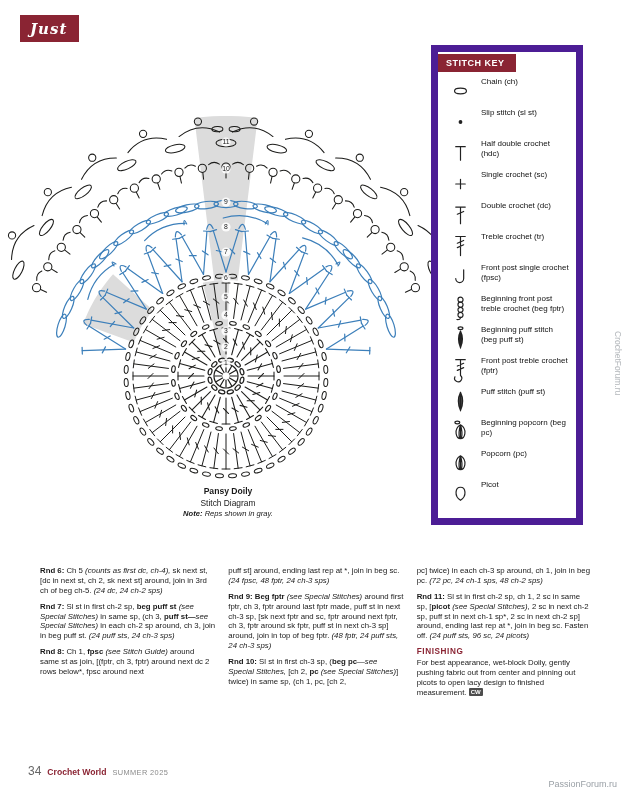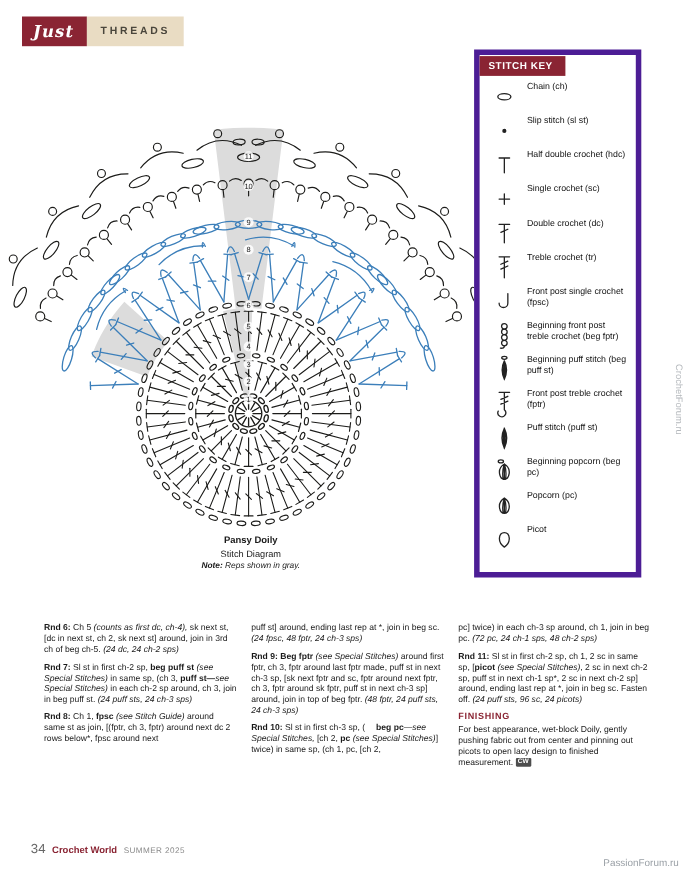--- a/index.html
+++ b/index.html
@@ -10,21 +10,21 @@
   
   .brand{position:absolute;left:20px;top:15px;display:flex;align-items:stretch;height:27px}
   .brand-left{background:var(--maroon,#8a2433);color:#fff;display:flex;align-items:center;
               padding:0 12px 0 10px;font-family:"DejaVu Serif",serif;font-style:italic;
               font-size:15px;font-weight:bold;letter-spacing:1px}
   .brand-right{background:#e9dcc3;color:#4a463c;display:flex;align-items:center;
                padding:0 12px;font-size:9.5px;letter-spacing:2.5px;font-weight:bold}
 
   
   .stitch-key{position:absolute;left:431px;top:45px;width:152px;height:480px;
-              border:5px solid #4c1d95;background:#fff}
+              border:7px solid #4c1d95;background:#fff}
   .key-title{display:inline-block;background:var(--maroon,#8a2433);color:#fff;
              font-size:9px;font-weight:bold;letter-spacing:.5px;padding:4px 11px 4px 8px;
              margin:0 0 5px 0}
   .key-list{padding:0 7px 4px 9px}
   .key-row{display:flex;gap:7px;margin-bottom:3px;min-height:28px}
   .key-icon{width:27px;height:28px;flex:0 0 27px}
   .key-icon *{stroke:#222;fill:none;stroke-width:1.5px;stroke-linecap:round}
   .key-icon .fill{fill:#222;stroke:none}
   .key-label{font-size:8px;line-height:1.25;color:#111}
 
@@ -53,21 +53,20 @@
   .wm-side{position:absolute;right:-37px;top:372px;width:92px;font-size:8.5px;color:#b3b7bb;
            transform:rotate(90deg)}
 </style>
 </head>
 <body>
 
 <div class="page" style="--maroon:#8a2433">
 
   <div class="brand">
     <div class="brand-left">Just</div>
-    <div class="brand-right">THREADS</div>
   </div>
 
   <div class="doily-wrap">
     <svg id="doily-svg" width="444" height="468" viewBox="0 0 444 468">
         <g fill="none" stroke="none" stroke-width="0" stroke-linecap="round">
           <path d="M235.69945696689416 234.7155694424331 L235.69945696689416 234.7155694424331 L232.36695130377518 234.36530898319242 L229.02425179932263 234.1315646635609 L225.6754310179792 234.01462126498643 L222.3245689820208 234.01462126498643 L218.9757482006774 234.1315646635609 L215.63304869622482 234.36530898319242 L212.30054303310584 234.7155694424331 L192.31397071466168 71.93800057325626 L201.33950688560887 70.98937849614617 L210.39265137683466 70.35632096381079 L219.4623743263063 70.03959925933827 L228.53762567369367 70.03959925933827 L237.60734862316542 70.35632096381079 L246.6604931143911 70.98937849614617 L255.68602928533835 71.93800057325626 Z" fill="#dcdcdc" stroke="none"></path>
           <path d="M224.55839194724 314.0097467676945 L224.55839194724 314.0097467676945 L224 314 L223.44160805276 314.0097467676945 L222.883896420094 314.0389751958428 L222.32754458771754 314.08764967410764 L221.77323038463896 314.15571090013486 L221.22162915732912 314.24307595180466 L220.67341294691585 314.3496383882591 L220.12924967040533 314.47526837958407 L200.7754980224319 236.85161027750434 L204.04047768149513 236.09783032955465 L207.32977494397468 235.45845571082805 L210.63938230783373 234.93426540080924 L213.96526752630527 234.52589804464577 L217.30337852056397 234.23385117505688 L220.64964831655993 234.05848060616682 L224 234 L227.3503516834401 234.05848060616682 Z" fill="#dcdcdc" stroke="none"></path>
           <path d="M151.17180710321537 264.4252005768319 L151.17180710321537 264.4252005768319 L148.92764457434015 267.0068142507191 L146.77494614654125 269.6651754180855 L144.71633455125516 272.39704527533763 L142.75431788960591 275.1990954598668 L140.89128657667027 278.0679121051459 L139.129510429125 281 L137.47113589982519 283.9917868469827 L135.9181834626816 287.0396276146704 L134.47254515102514 290.1398089785716 L133.13598225245482 293.2885538452406 L131.910123162981 296.48202595408446 L81.16672164054194 278.0129382144983 L83.06805410584832 273.0597978007813 L85.14109043832468 268.1760302524783 L87.38330496252661 263.3675856880602 L89.79196588544312 258.64032245654454 L92.3641386247653 254 L95.09668938422325 249.45227183655285 L97.98628897163367 245.00267867244645 L101.02941685500801 240.65664165154408 L104.22236545177827 236.41945575049994 L107.56124464591537 232.296283327646 L111.04198652743611 228.29214783345353 Z" fill="#dcdcdc" stroke="none"></path>
         </g>
         <g fill="none" stroke="#1c1c1a" stroke-width="1.2" stroke-linecap="round">
@@ -748,21 +747,21 @@
 
   <div class="instructions">
     <div class="instr-col">
       <p><span style="font-weight: bold;">Rnd 6: </span><span>Ch 5 </span><span style="font-style: italic;">(counts as first dc, ch-4),</span><span> sk next st, [dc in next st, ch 2, sk next st] around, join in 3rd ch of beg ch-5. </span><span style="font-style: italic;">(24 dc, 24 ch-2 sps)</span></p>
       <p><span style="font-weight: bold;">Rnd 7: </span><span>Sl st in first ch-2 sp, </span><span style="font-weight: bold;">beg puff st </span><span style="font-style: italic;">(see Special Stitches)</span><span> in same sp, (ch 3, </span><span style="font-weight: bold;">puff st—</span><span style="font-style: italic;">see Special Stitches)</span><span> in each ch-2 sp around, ch 3, join in beg puff st. </span><span style="font-style: italic;">(24 puff sts, 24 ch-3 sps)</span></p>
       <p><span style="font-weight: bold;">Rnd 8: </span><span>Ch 1, </span><span style="font-weight: bold;">fpsc </span><span style="font-style: italic;">(see Stitch Guide)</span><span> around same st as join, [(fptr, ch 3, fptr) around next dc 2 rows below*, fpsc around next</span></p>
     </div>
     <div class="instr-col">
       <p><span>puff st] around, ending last rep at *, join in beg sc. </span><span style="font-style: italic;">(24 fpsc, 48 fptr, 24 ch-3 sps)</span></p>
       <p><span style="font-weight: bold;">Rnd 9: Beg fptr </span><span style="font-style: italic;">(see Special Stitches)</span><span> around first fptr, ch 3, fptr around last fptr made, puff st in next ch-3 sp, [sk next fptr and sc, fptr around next fptr, ch 3, fptr around sk fptr, puff st in next ch-3 sp] around, join in top of beg fptr. </span><span style="font-style: italic;">(48 fptr, 24 puff sts, 24 ch-3 sps)</span></p>
-      <p><span style="font-weight: bold;">Rnd 10: </span><span>Sl st in first ch-3 sp, (</span><span style="font-weight: bold; padding-left: 10px;">beg pc</span><span style="font-style: italic;">—see Special Stitches,</span><span> [ch 2, </span><span style="font-weight: bold;">pc </span><span style="font-style: italic;">(see Special Stitches)</span><span>] twice) in same sp, (ch 1, pc, [ch 2,</span></p>
+      <p><span style="font-weight: bold;">Rnd 10: </span><span>Sl st in first ch-3 sp, (</span><span style="font-weight: bold;">beg pc</span><span style="font-style: italic;">—see Special Stitches,</span><span> [ch 2, </span><span style="font-weight: bold;">pc </span><span style="font-style: italic;">(see Special Stitches)</span><span>] twice) in same sp, (ch 1, pc, [ch 2,</span></p>
     </div>
     <div class="instr-col">
       <p><span>pc] twice) in each ch-3 sp around, ch 1, join in beg pc. </span><span style="font-style: italic;">(72 pc, 24 ch-1 sps, 48 ch-2 sps)</span></p>
       <p><span style="font-weight: bold;">Rnd 11: </span><span>Sl st in first ch-2 sp, ch 1, 2 sc in same sp, [</span><span style="font-weight: bold;">picot </span><span style="font-style: italic;">(see Special Stitches)</span><span>, 2 sc in next ch-2 sp, puff st in next ch-1 sp*, 2 sc in next ch-2 sp] around, ending last rep at *, join in beg sc. Fasten off. </span><span style="font-style: italic;">(24 puff sts, 96 sc, 24 picots)</span></p>
       <div class="fin-heading">FINISHING</div>
       <p><span>For best appearance, wet-block Doily, gently pushing fabric out from center and pinning out picots to open lacy design to finished measurement. </span><span class="cw-badge">CW</span></p>
     </div>
   </div>
 
   <div class="footer">

